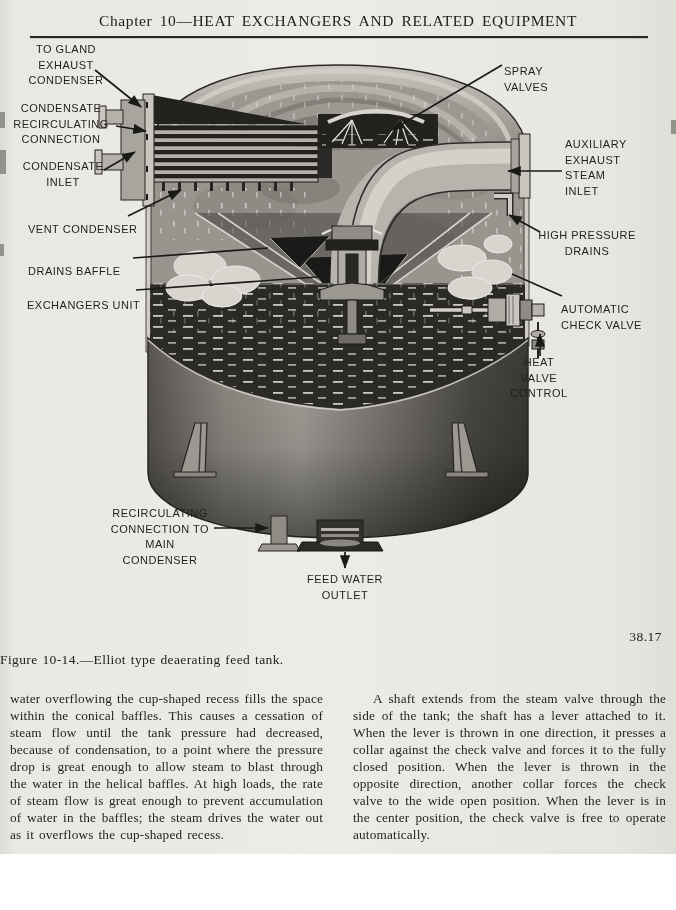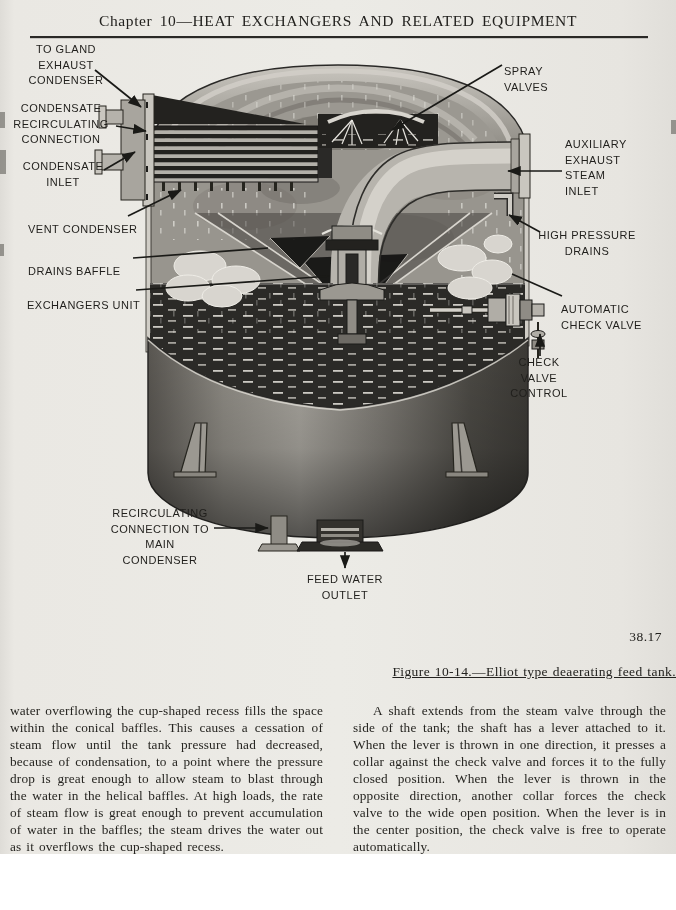--- a/index.html
+++ b/index.html
@@ -17,21 +17,21 @@
   .figure{margin:0;position:relative;}
   .figure-canvas{position:relative;width:676px;height:612px;}
   .figure-canvas svg{position:absolute;left:0;top:0;}
   .fig-label{
     position:absolute;font-family:"Liberation Sans",sans-serif;font-size:11px;line-height:1.42;
     letter-spacing:.5px;color:#201f1c;white-space:pre-line;
   }
   .ctr{text-align:center;} .lft{text-align:left;margin-top:14px;}
   .fig-ref{position:absolute;right:14px;top:591px;font-size:13.5px;letter-spacing:.5px;color:#22211e;}
   .figure-caption{
-    text-align:right;font-size:13.5px;letter-spacing:.4px;word-spacing:1px;color:#23221f;margin-top:14px;text-decoration:underline;
+    text-align:left;font-size:13.5px;letter-spacing:.4px;word-spacing:1px;color:#23221f;margin-top:2px;
   }
   
   .body-text{display:flex;gap:30px;padding:22px 10px 0 10px;}
   .body-text p{
     margin:0;width:322px;font-size:13.3px;line-height:1.28;text-align:justify;
     letter-spacing:.15px;word-spacing:1.5px;color:#262521;
   }
   .indent{text-indent:20px;}
   .page-number{text-align:left;font-size:13.5px;letter-spacing:1px;margin-top:16px;color:#2a2926;}
   
@@ -281,21 +281,21 @@
       <div class="fig-label lft" style="left:504px;top:12px">SPRAY
 VALVES</div>
       <div class="fig-label lft" style="left:565px;top:85px">AUXILIARY
 EXHAUST
 STEAM
 INLET</div>
       <div class="fig-label ctr" style="left:528px;top:190px;width:118px">HIGH PRESSURE
 DRAINS</div>
       <div class="fig-label lft" style="left:561px;top:250px">AUTOMATIC
 CHECK VALVE</div>
-      <div class="fig-label ctr" style="left:505px;top:317px;width:68px">CHECK
+      <div class="fig-label ctr" style="left:505px;top:317px;width:68px">HEAT
 VALVE
 CONTROL</div>
       <div class="fig-label ctr" style="left:110px;top:468px;width:100px">RECIRCULATING
 CONNECTION TO
 MAIN CONDENSER</div>
       <div class="fig-label ctr" style="left:298px;top:534px;width:94px">FEED WATER
 OUTLET</div>
 
       <div class="fig-ref">38.17</div>
     </div>

